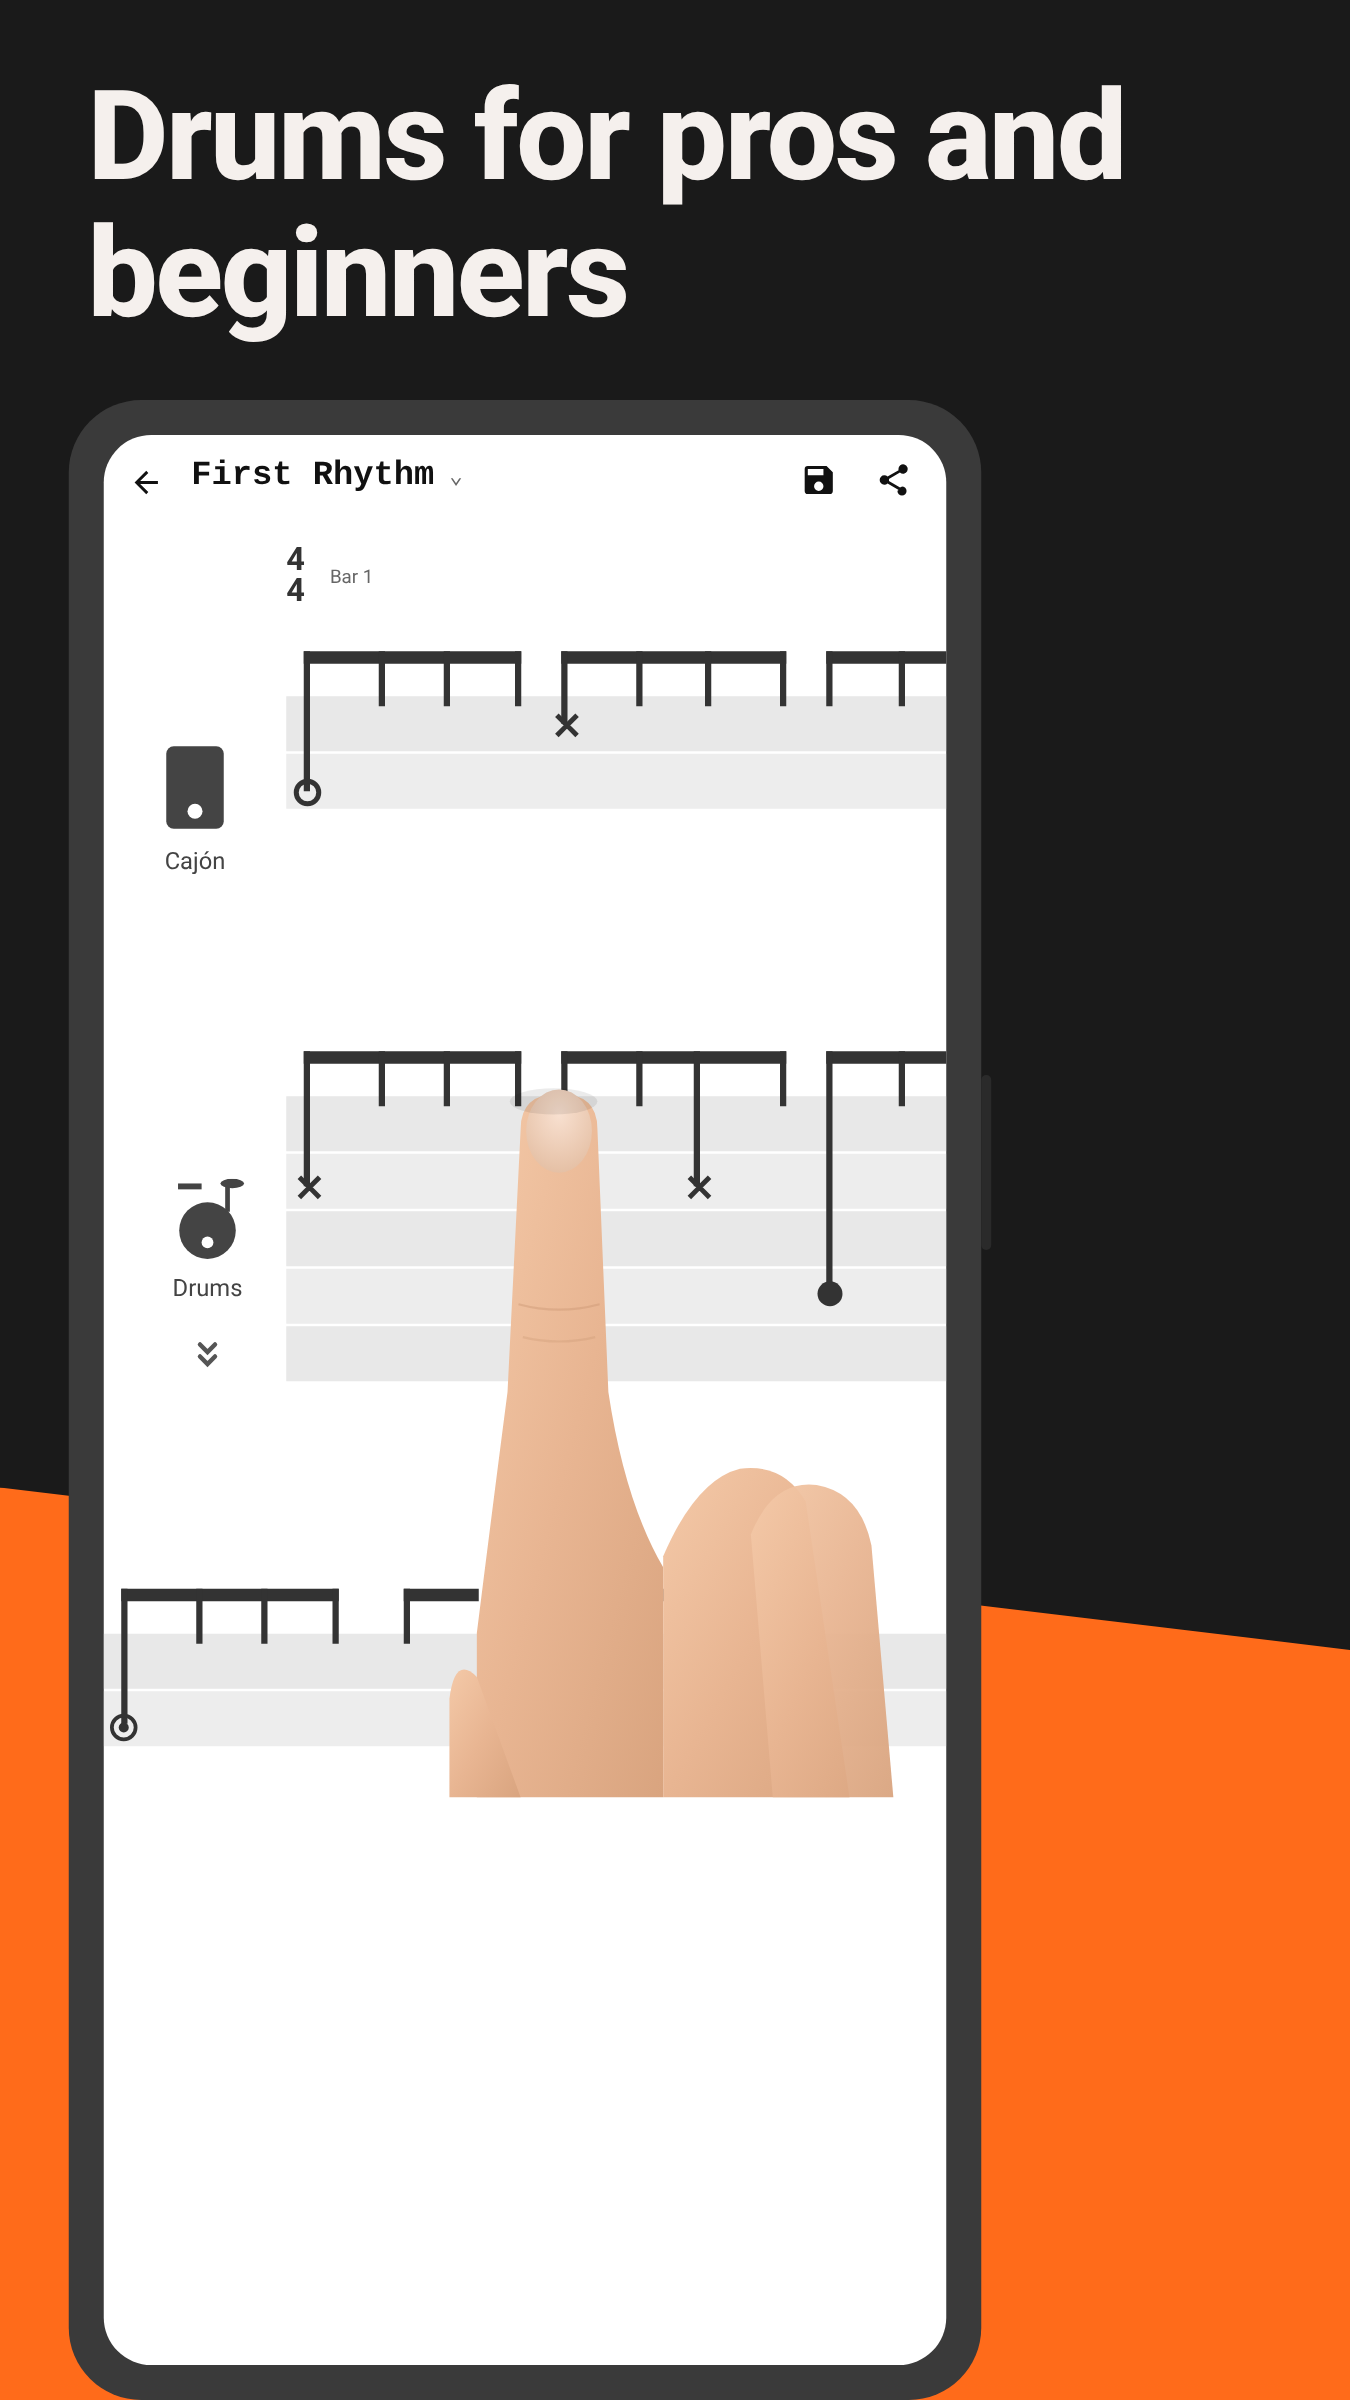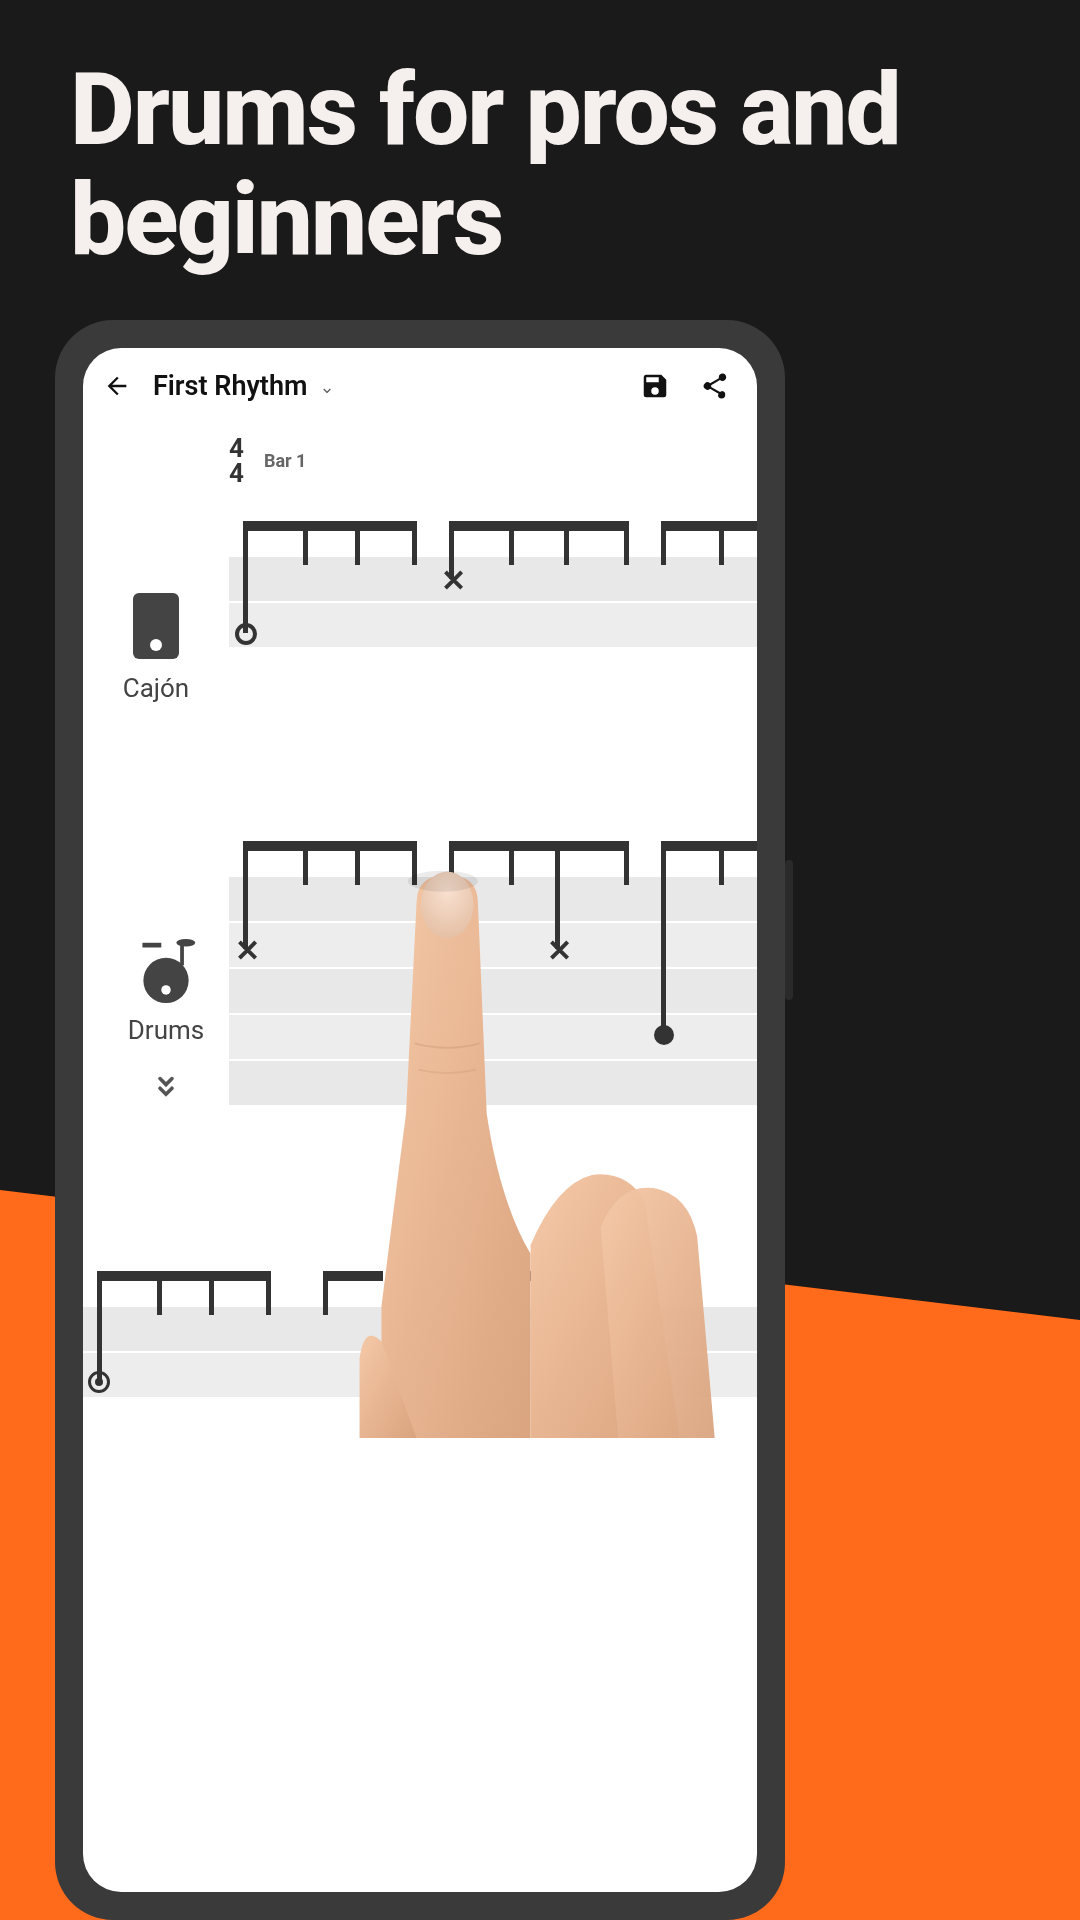--- a/index.html
+++ b/index.html
@@ -50,23 +50,24 @@
 .phone-screen {
   width: 100%;
   height: 100%;
   background: #fff;
   border-radius: 38px;
   overflow: hidden;
   position: relative;
 }
 .app-header {
   display: flex;
-  align-items: center;
+  align-items: flex-start;
   padding: 18px 14px;
   gap: 16px;
+  font-family: Liberation Mono, monospace;
 }
 .back-btn {
   width: 40px;
   height: 40px;
   display: flex;
   align-items: center;
   justify-content: center;
   cursor: pointer;
 }
 .title-group {
@@ -106,42 +107,41 @@
 .time-sig {
   display: flex;
   flex-direction: column;
   font-size: 26px;
   font-weight: 700;
   color: #333;
   line-height: 0.95;
   text-align: center;
 }
 .bar-label {
-  font-size: 18px;
+  font-size: 15px;
   color: #666;
-  font-weight: bold;
 }
 .instrument-row {
   display: flex;
   margin-top: 36px;
 }
 .instrument-label {
   width: 146px;
   display: flex;
   flex-direction: column;
   align-items: center;
   justify-content: center;
   gap: 10px;
 }
 .inst-icon {
   width: 54px;
   height: 74px;
 }
 .inst-name {
-  font-size: 26px;
+  font-size: 19px;
   color: #444;
 }
 .expand-arrow {
   margin-top: 20px;
   color: #555;
 }
 .notation-area {
   flex: 1;
   position: relative;
 }

